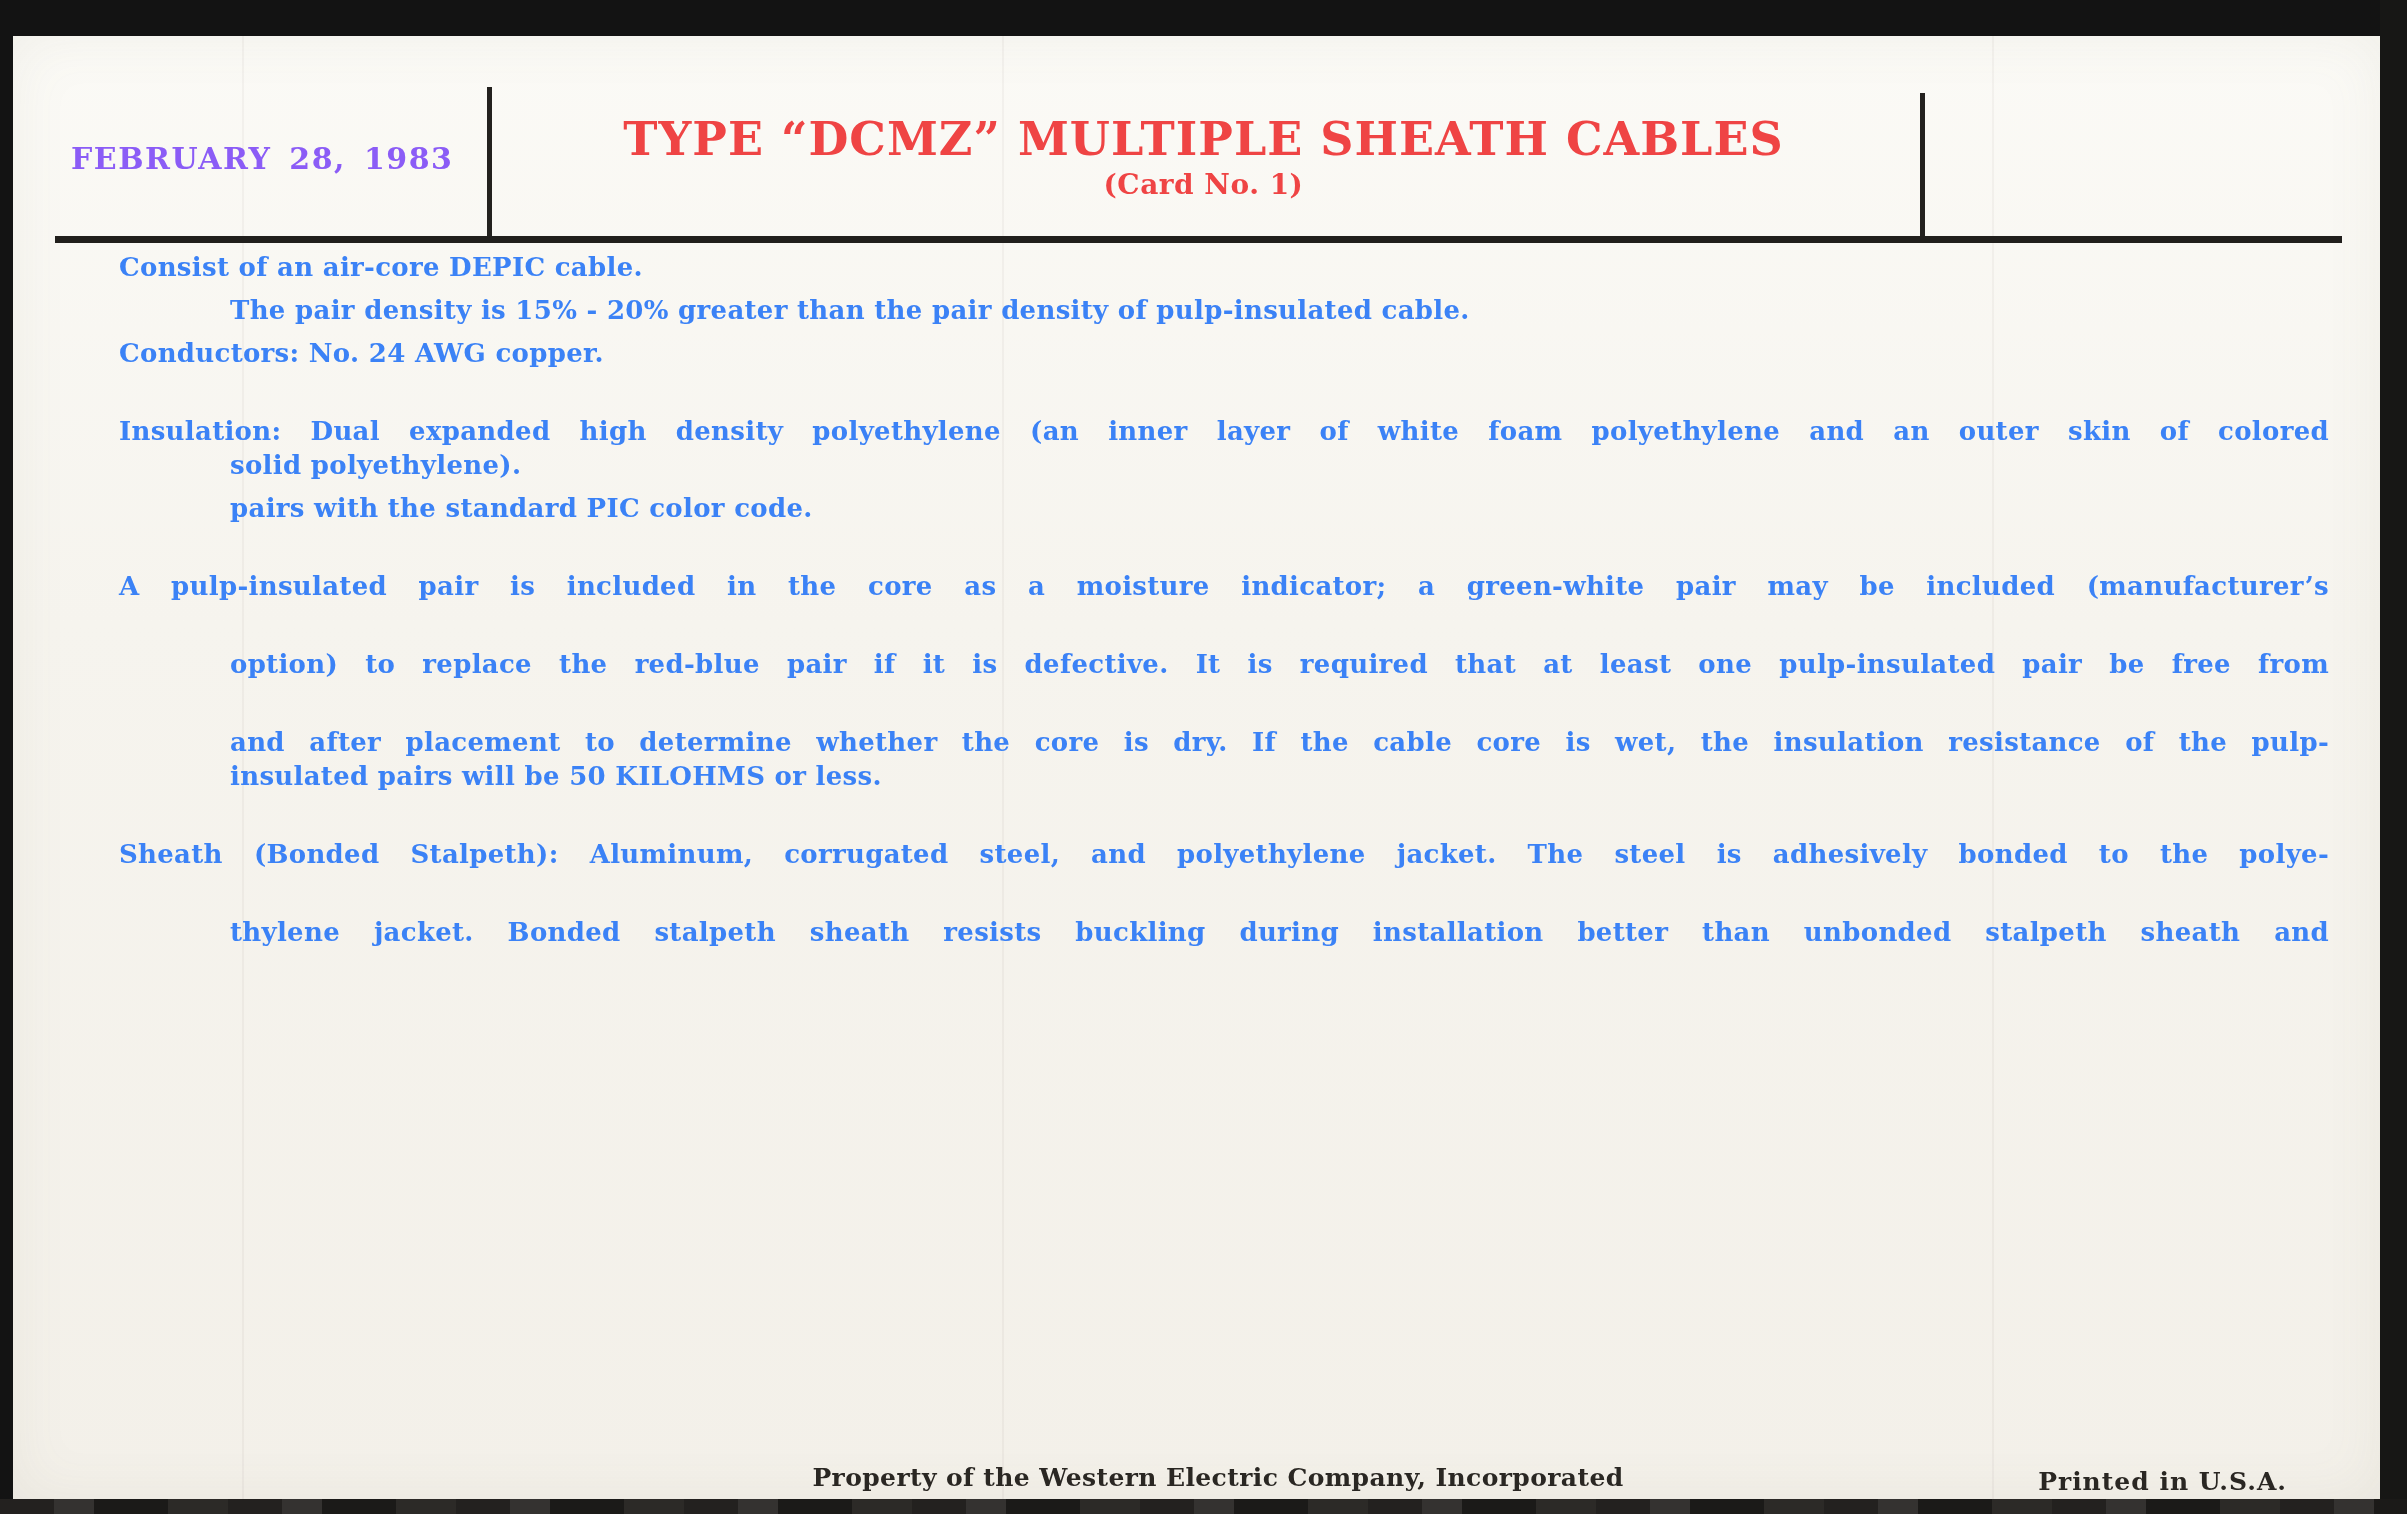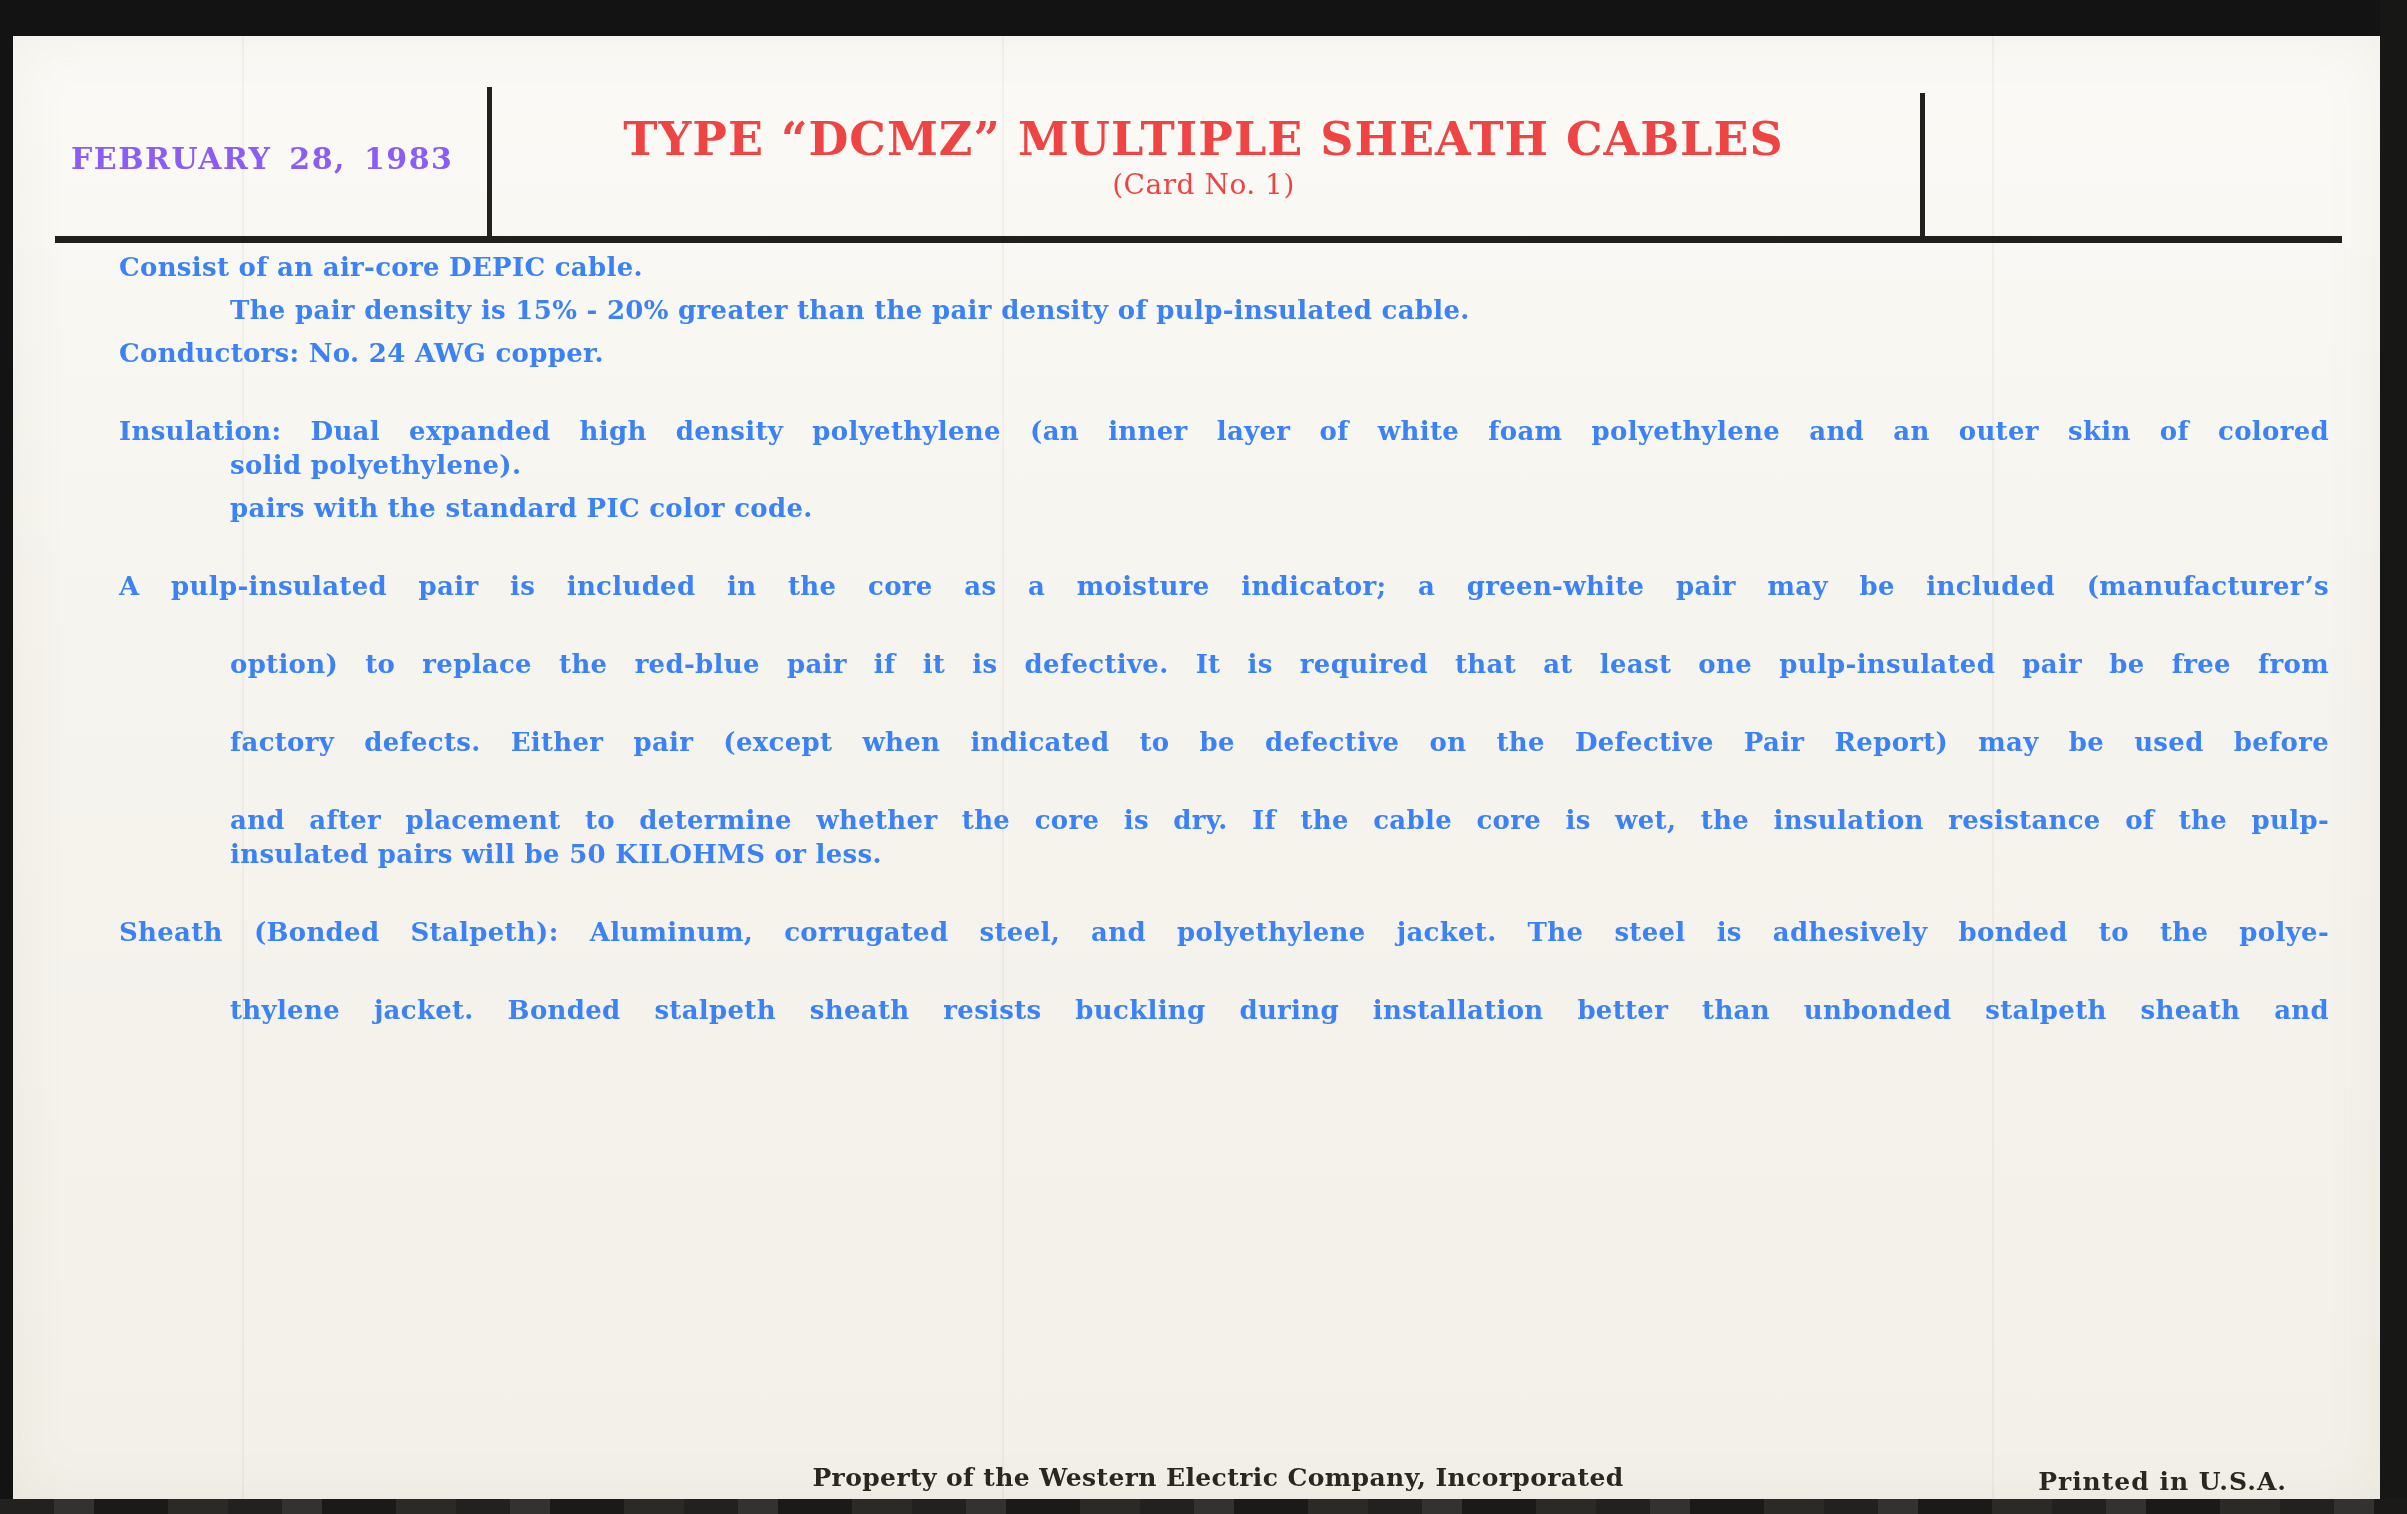--- a/index.html
+++ b/index.html
@@ -43,21 +43,21 @@
   .v-divider-left  { left: 487px; top: 87px;  height: 152px; }
   .v-divider-right { left: 1920px; top: 93px; height: 150px; }
   .title-block {
     position: absolute; left: 487px; top: 115px; width: 1433px;
     text-align: center; color: #ef4444;
   }
   .card-title {
     font-size: 46px; font-weight: 700; letter-spacing: 1px; line-height: 48px;
   }
   .card-subtitle {
-    font-size: 28px; font-weight: 400; margin-top: 5px; letter-spacing: 0.5px;
+    font-size: 28px; font-weight: 700; margin-top: 5px; letter-spacing: 0.5px;
   }
   .header-rule {
     position: absolute; left: 55px; top: 236px; width: 2287px; height: 7px;
     background: #211f1c;
   }
 
   
   .body-text {
     position: absolute; left: 119px; top: 250px; width: 2210px;
     font-size: 26px; font-weight: 700; color: #3b82f6;
@@ -115,21 +115,20 @@
     <div class="para">
       <div class="line justify">Insulation: Dual expanded high density polyethylene (an inner layer of white foam polyethylene and an outer skin of colored</div>
       <div class="line indent">solid polyethylene).</div>
     </div>
     <div class="para">
       <div class="line indent">pairs with the standard PIC color code.</div>
     </div>
     <div class="para">
       <div class="line justify">A pulp-insulated pair is included in the core as a moisture indicator;  a green-white pair may be included  (manufacturer’s</div>
       <div class="line indent justify">option) to replace the red-blue pair if it is defective. It is required that at least one pulp-insulated pair be free from</div>
-      <div class="line indent justify">factory defects. Either pair (except when indicated to be defective on the Defective Pair Report) may be used before</div>
       <div class="line indent justify">and after placement to determine whether the core is dry. If the cable core is wet, the insulation resistance of the pulp-</div>
       <div class="line indent">insulated pairs will be 50 KILOHMS or less.</div>
     </div>
     <div class="para">
       <div class="line justify">Sheath (Bonded Stalpeth): Aluminum, corrugated steel, and polyethylene jacket. The steel is adhesively bonded to the polye-</div>
       <div class="line indent justify">thylene jacket. Bonded stalpeth sheath resists buckling during installation better than unbonded stalpeth sheath and</div>
     </div>
   </div>
 
 <div class="footer-property">Property of the Western Electric Company, Incorporated</div>

